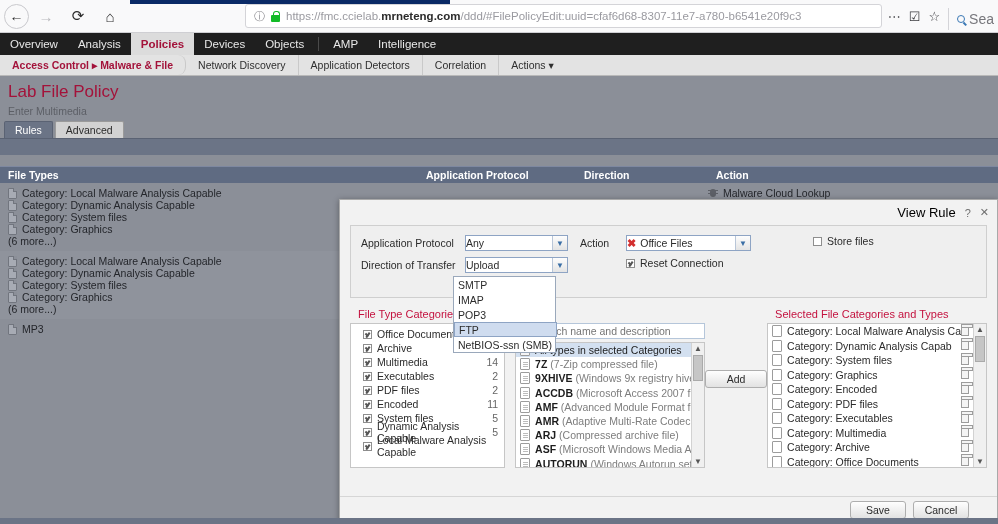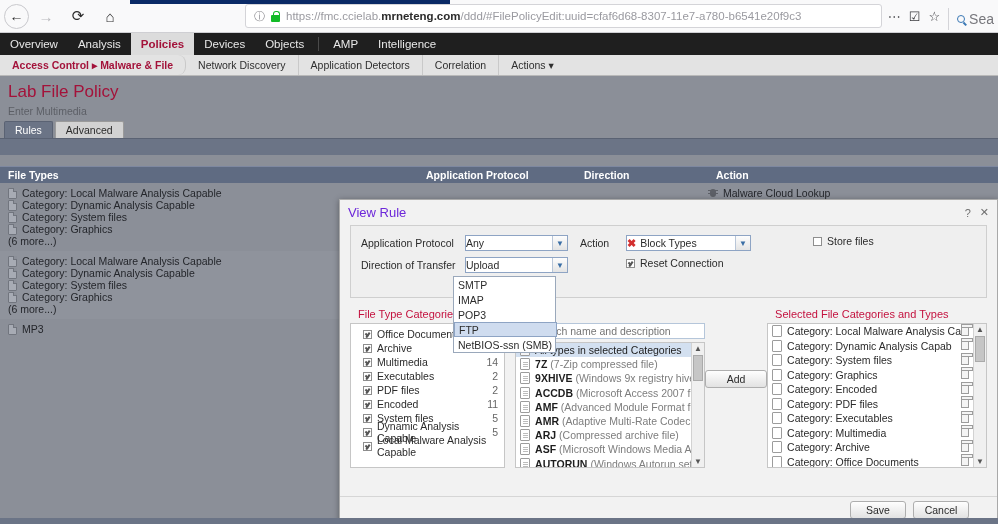--- a/index.html
+++ b/index.html
@@ -104,21 +104,21 @@
   .bugico::after{content:"";position:absolute;left:0;top:2px;width:10px;height:2px;border-top:1px solid #5c5f66;border-bottom:1px solid #5c5f66;}
 
   
   #modal {
     position:absolute; left:339px; top:199px; width:659px; height:325px;
     background:#f2f2f2; border:1px solid #a9a9a9;
     box-shadow:0 1px 6px rgba(0,0,0,0.35);
     display:flex; flex-direction:column;
   }
   #modal-titlebar { height:25px; display:flex; align-items:center; padding:0 8px; background:#f2f2f2; }
-  #modal-title { color:#6d28d9; font-size:13px; flex:1; }
+  #modal-title { color:#000000; font-size:13px; flex:1;text-align:right; }
   .tb-ic { color:#6f6f6f; font-size:11px; margin-left:9px; }
 
   #modal-body { flex:1; padding:0 10px; position:relative; }
 
   .panel {
     background:#efefef; border:1px solid #cfcfcf; padding:8px 10px;
   }
   #top-panel { display:flex; align-items:flex-start; height:73px; padding-top:9px; }
   .fld-row { display:flex; align-items:center; margin-bottom:6px; }
   .fld-lbl { font-size:10.5px; color:#2b2b2b; width:104px; }
@@ -387,21 +387,21 @@
             <span class="caret">▼</span>
           </div>
         </div>
       </div>
 
       <div class="col-mid">
         <div class="fld-row">
           <div class="fld-lbl" style="width:46px">Action</div>
           <div class="sel" style="width:125px">
             <span class="xmark">✖</span>
-            <span>Block Types</span>
+            <span>Office Files</span>
             <span class="caret">▼</span>
           </div>
         </div>
         <div class="chkline" style="padding-left:46px">
           <span class="chk on"></span>
           <span>Reset Connection</span>
         </div>
       </div>
 
       <div class="col-right">

